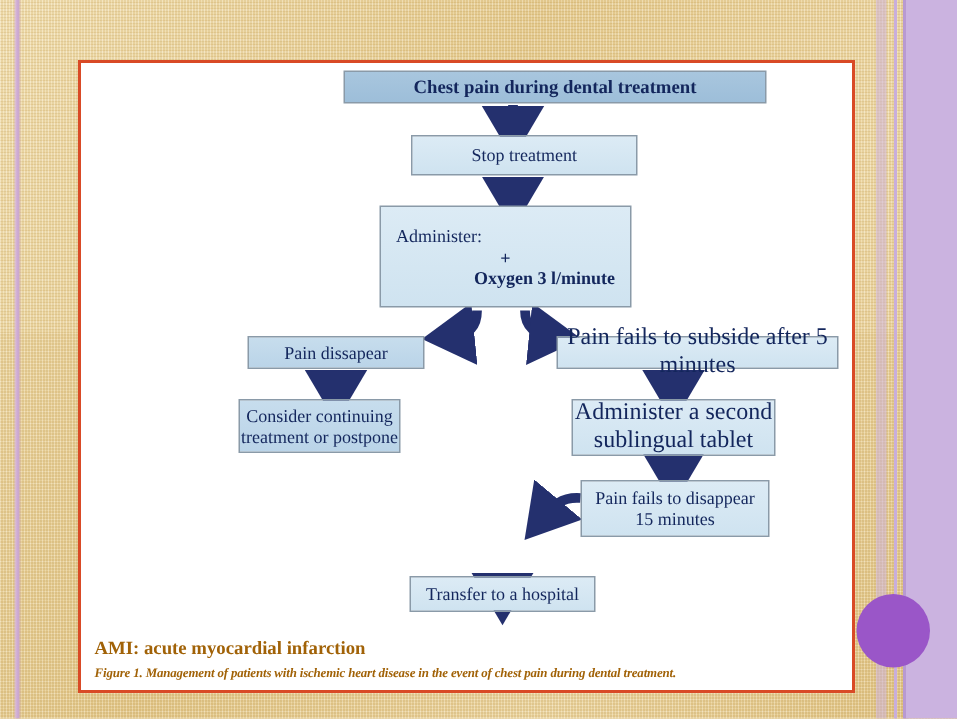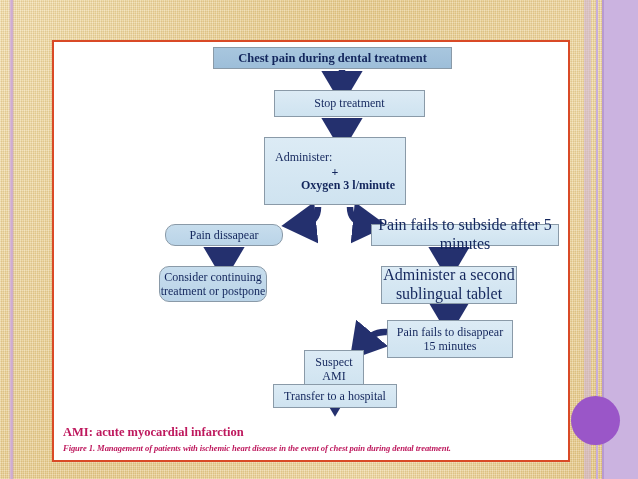--- a/index.html
+++ b/index.html
@@ -102,26 +102,25 @@
   }
   .box-dark {
     background: linear-gradient(180deg, #a8c6de 0%, #9dbed9 100%);
     font-weight: bold;
   }
   .box-light {
     background: linear-gradient(180deg, #dcebf5 0%, #cfe3f0 100%);
   }
   .box-mid {
     background: linear-gradient(180deg, #c7dded 0%, #bad4e8 100%);
-    border-radius: 10px;
-  }
-
-  .b-chestpain { left: 159px; top: 5px;   width: 239px; height: 22px; font-size: 12.5px; }
+  }
+
+  .b-chestpain { left: 175px; top: 5px;   width: 282px; height: 22px; font-size: 12.5px; }
   .b-stop      { left: 220px; top: 48px;  width: 151px; height: 27px; font-size: 12px; }
-  .b-admin     { left: 210px; top: 95px;  width: 142px; height: 68px; font-size: 12px; }
+  .b-admin     { left: 199px; top: 95px;  width: 168px; height: 68px; font-size: 12px; }
   .b-disappear { left: 111px; top: 182px; width: 118px; height: 22px; font-size: 12px; }
   .b-subside   { left: 317px; top: 182px; width: 188px; height: 22px; font-size: 16px; }
   .b-consider  { left: 105px; top: 224px; width: 108px; height: 36px; font-size: 12px; }
   .b-second    { left: 327px; top: 224px; width: 136px; height: 38px; font-size: 16px; }
   .b-fails15   { left: 333px; top: 278px; width: 126px; height: 38px; font-size: 12px; }
   .b-suspect   { left: 250px; top: 308px; width: 60px;  height: 38px; font-size: 12px; }
   .b-transfer  { left: 219px; top: 342px; width: 124px; height: 24px; font-size: 12px; }
 
   .admin-inner {
     display: block;
@@ -132,21 +131,21 @@
   .admin-line1 { text-align: left; font-weight: normal; margin-bottom: 2px; }
   .admin-line2 { text-align: center; font-weight: bold; }
   .admin-plus  { text-align: center; font-weight: bold; line-height: 1.0; }
   .admin-line3 { text-align: right; font-weight: bold; }
 
   
   .caption-wrap {
     position: absolute;
     left: 9px; top: 383px;
     width: 495px;
-    color: #be185d;
+    color: #a16207;
   }
   .caption-ami {
     font-family: "Liberation Serif", serif;
     font-size: 12.5px;
     font-weight: bold;
     margin-bottom: 3px;
   }
   .caption-fig {
     font-family: "Liberation Serif", serif;
     font-size: 8.6px;
@@ -233,26 +232,20 @@
         </span>
       </div>
 
       <div class="box box-light b-fails15">
         <span style="display:block">
           <span style="display:block">Pain fails to disappear</span>
           <span style="display:block">15 minutes</span>
         </span>
       </div>
 
-      <div class="box box-light b-suspect">
-        <span style="display:block">
-          <span style="display:block">Suspect</span>
-          <span style="display:block">AMI</span>
-        </span>
-      </div>
 
       <div class="box box-light b-transfer">Transfer to a hospital</div>
 
       <div class="caption-wrap">
         <div class="caption-ami">AMI: acute myocardial infarction</div>
         <div class="caption-fig">Figure 1. Management of patients with ischemic heart disease in the event of chest pain during dental treatment.</div>
       </div>
 
     </div>
   </div>

